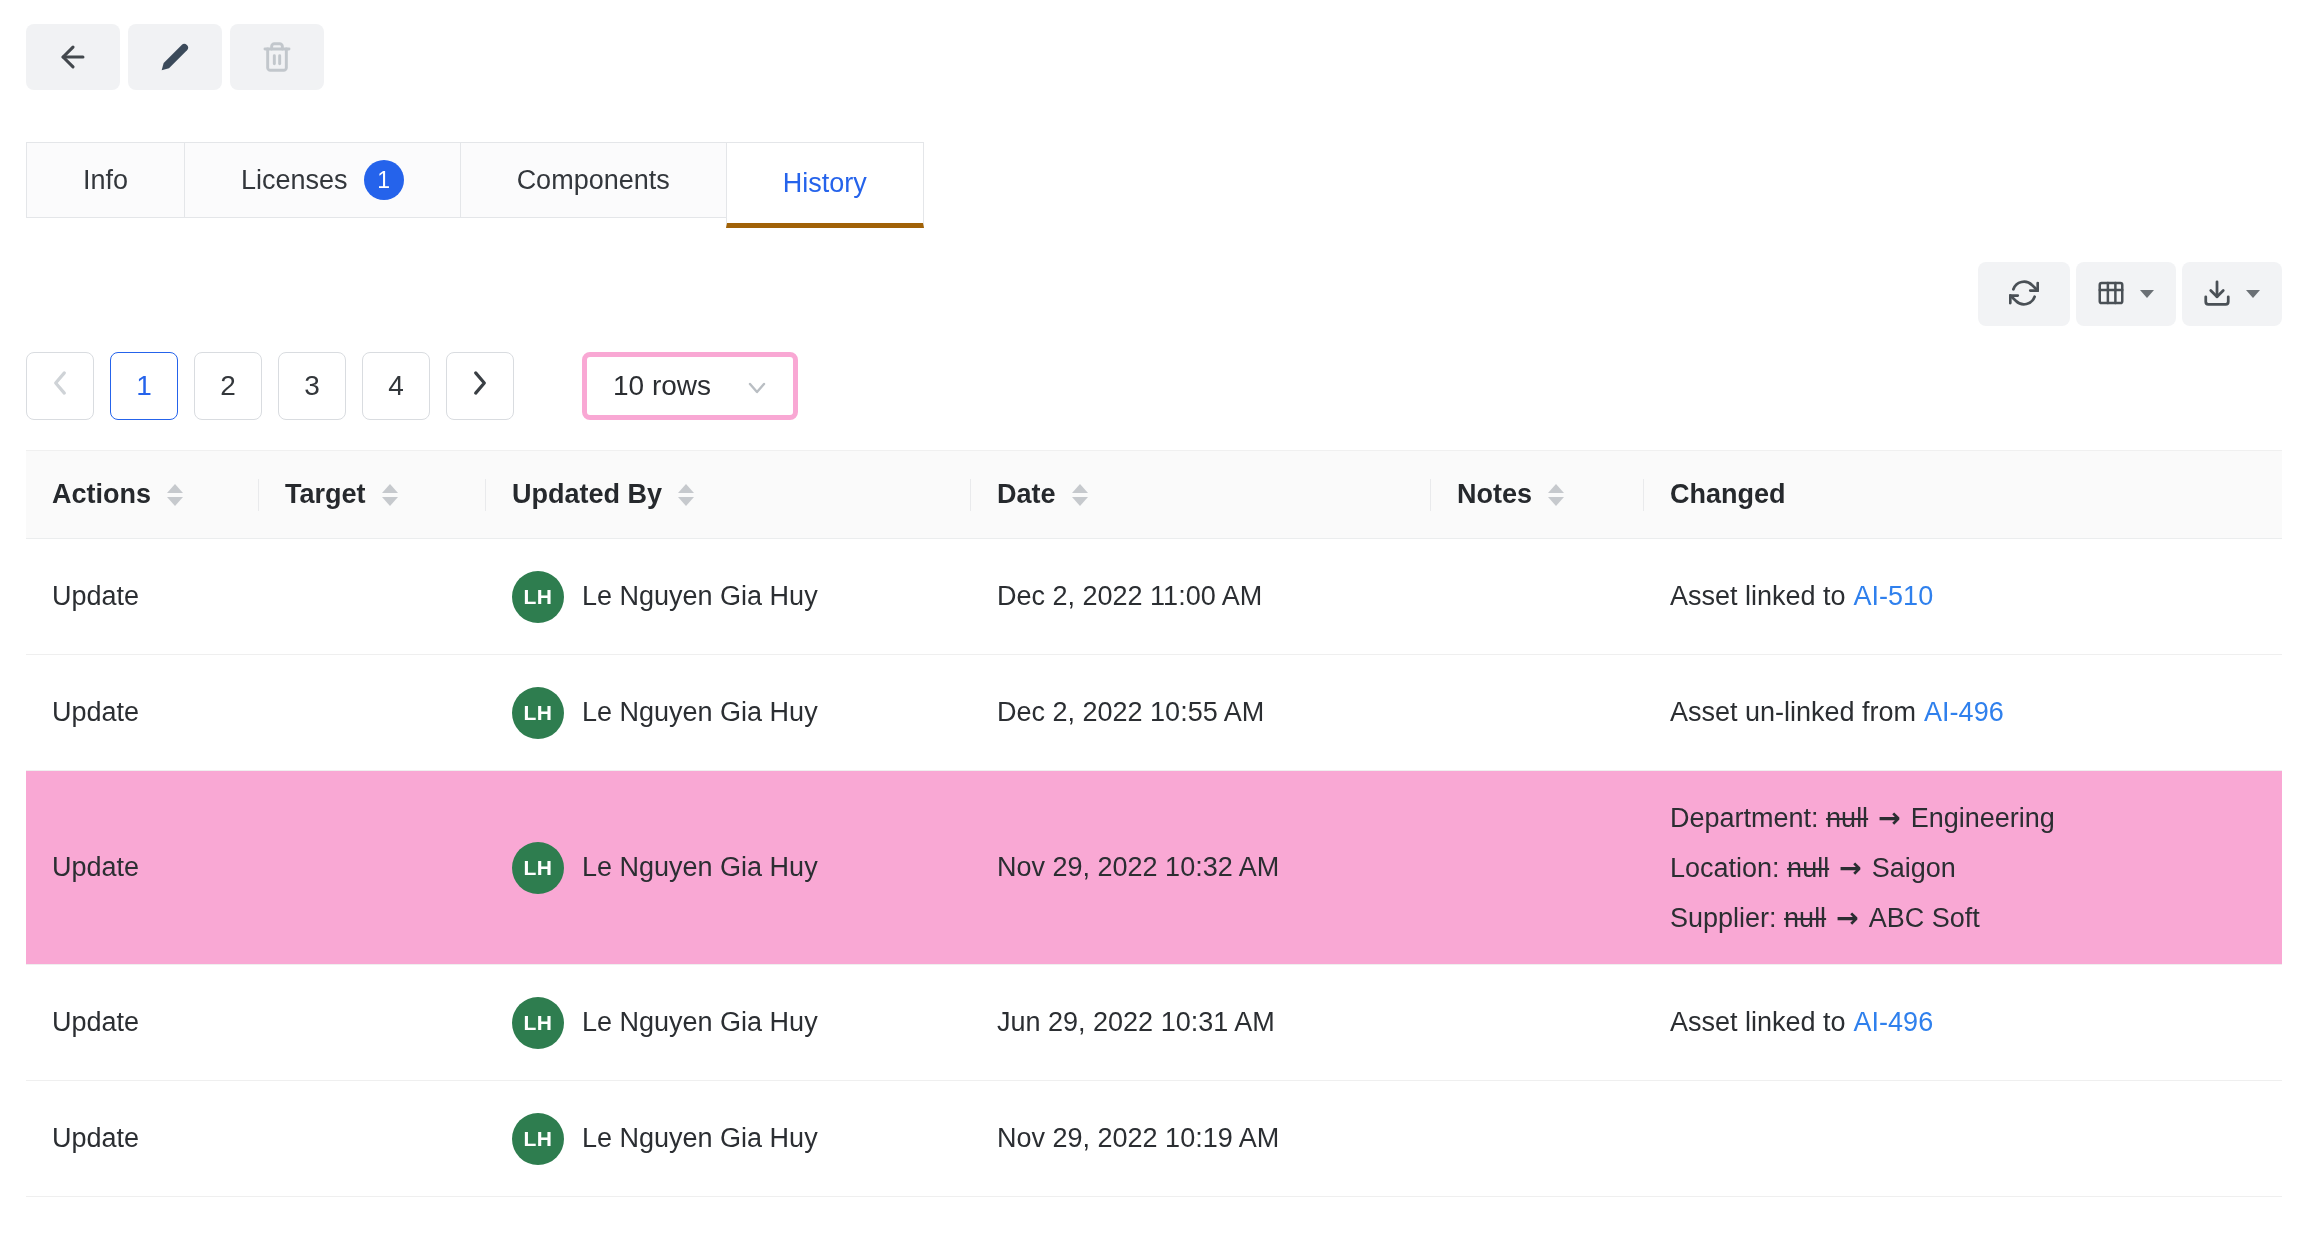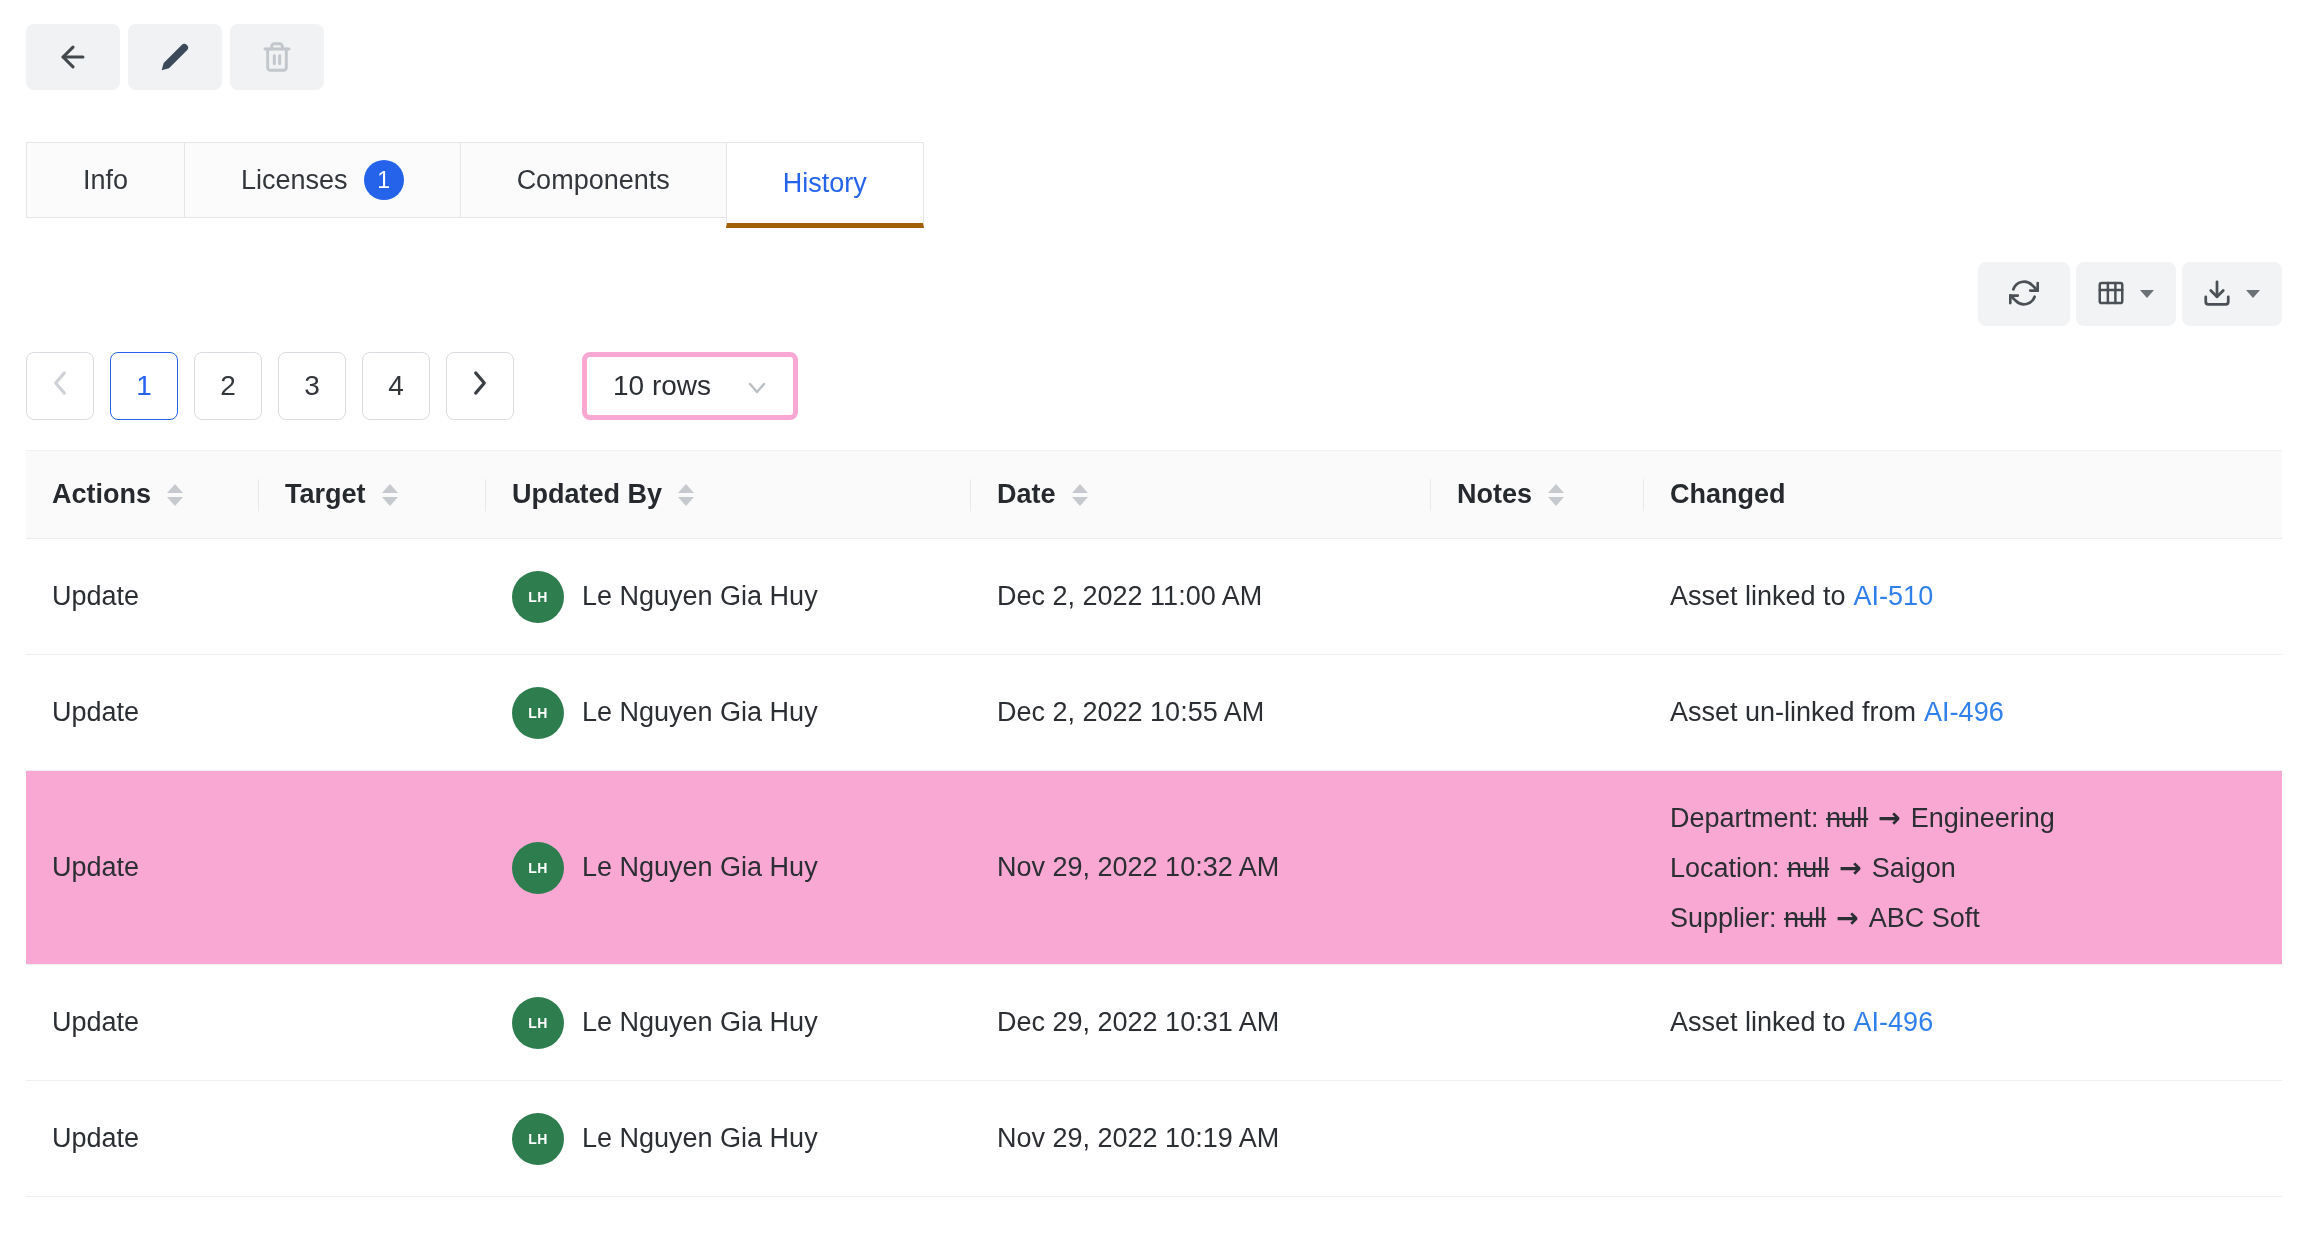--- a/index.html
+++ b/index.html
@@ -87,21 +87,21 @@
 
   tbody td {
     padding: 0 20px 0 26px; border-bottom: 1px solid #efefef; font-size: 27px;
     vertical-align: middle; height: 116px;
   }
   tr.shaded td { background: #f9a8d4; }
   tr.tall td { height: 194px; }
   .user-cell { display: flex; align-items: center; gap: 18px; }
   .avatar {
     width: 52px; height: 52px; border-radius: 50%; background: #2e7d4f; color: #fff;
-    font-size: 14px; font-weight: 700; display: flex; align-items: center; justify-content: center;
+    font-size: 21px; font-weight: 700; display: flex; align-items: center; justify-content: center;
     flex: 0 0 52px; letter-spacing: 0.5px;
   }
   a.ref-link { color: #2f80ed; text-decoration: none; margin-left: 8px; cursor: pointer; }
   .changed-line { line-height: 49px; }
   .changed-line s { text-decoration: line-through; }
   .arrow { margin: 0 10px; font-weight: 700; font-family: "DejaVu Sans", sans-serif; }
   .icon-glyph { font-family: "DejaVu Sans", sans-serif; }
 </style>
 </head>
 <body>
@@ -350,21 +350,21 @@
 
       <tr>
         <td>Update</td>
         <td></td>
         <td>
           <span class="user-cell">
             <span class="avatar">LH</span>
             <span>Le Nguyen Gia Huy</span>
           </span>
         </td>
-        <td>Dec 29, 2022 10:31 AM</td>
+        <td>Jun 29, 2022 10:31 AM</td>
         <td></td>
         <td>
           <span>Asset linked to</span><a class="ref-link">AI-496</a>
         </td>
       </tr>
 
       <tr>
         <td>Update</td>
         <td></td>
         <td>

